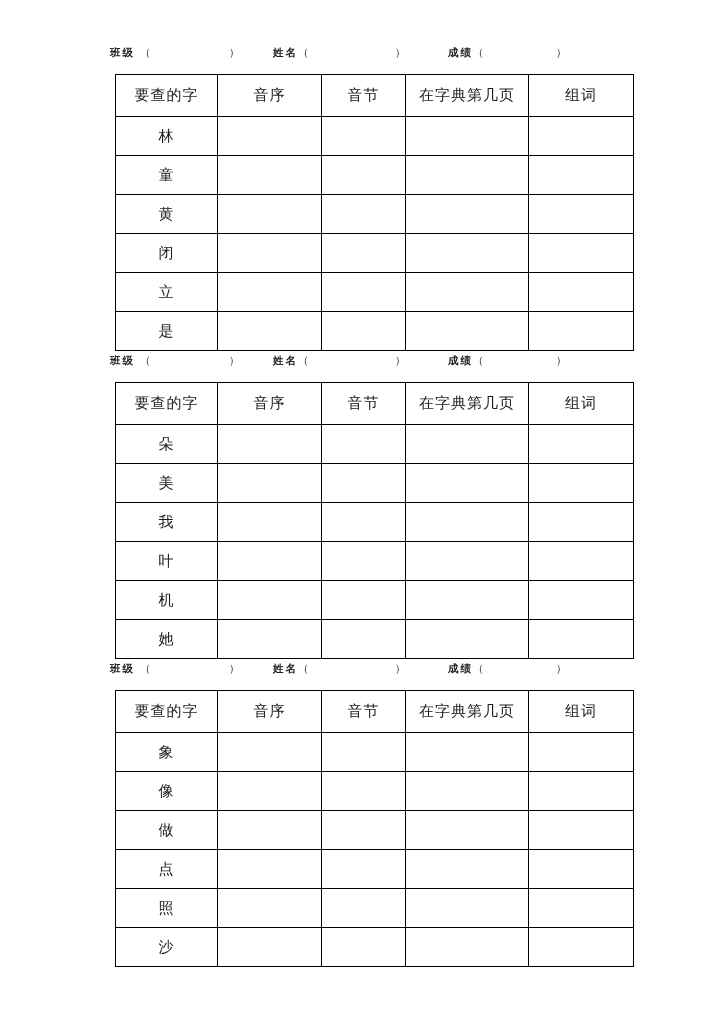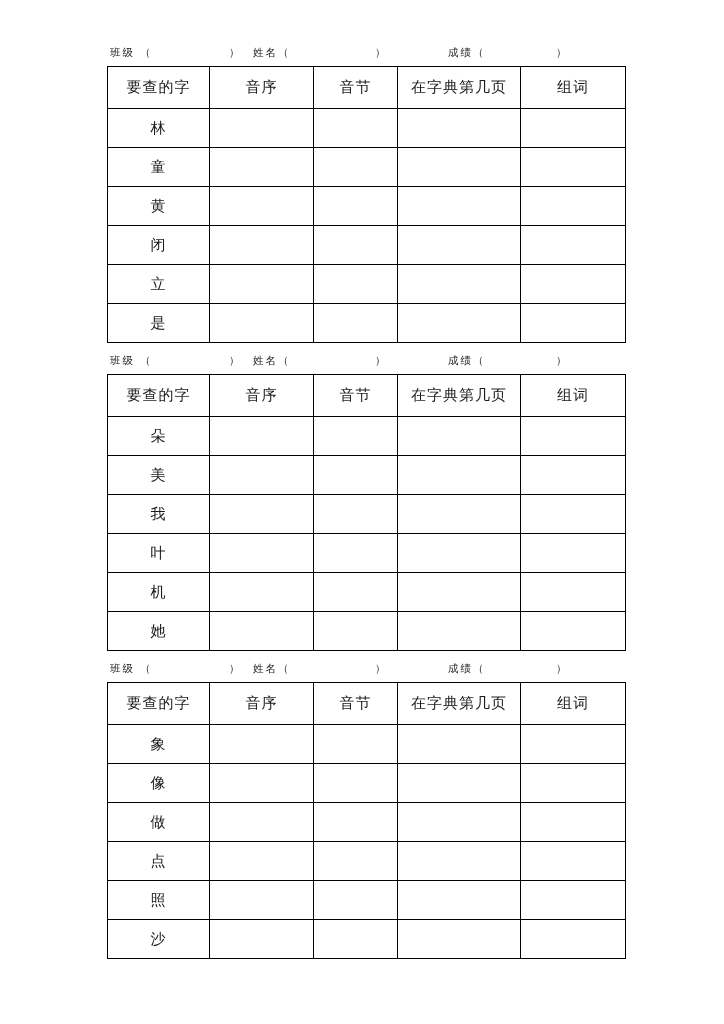--- a/index.html
+++ b/index.html
@@ -44,38 +44,38 @@
     letter-spacing: 0.5px;
     white-space: nowrap;
     color: #222;
   }
   .meta-field {
     position: absolute;
     top: 0;
     line-height: 20px;
     font-family: "DejaVu Serif", "Liberation Serif", serif;
   }
-  .meta-field .mf-label { letter-spacing: 2px; }
+  .meta-field .mf-label { letter-spacing: 2px; font-weight: bold; }
   .meta-field .mf-paren-open { padding-left: 5px; }
   .meta-field .mf-gap {
     display: inline-block;
     width: 78px;
   }
   .mf-class  { left: 7px; }
-  .mf-name   { left: 150px; }
+  .mf-name   { left: 170px; }
   .mf-score  { left: 345px; }
   .mf-score .mf-gap { width: 72px; }
   .mf-name .mf-gap { width: 86px; }
 
   
   table.lookup {
     border-collapse: collapse;
     table-layout: fixed;
     width: 518px;
-    margin: 4px;
+    margin: 12px;
   }
   table.lookup td,
   table.lookup th {
     border: 1px solid #000000;
     padding: 0;
     text-align: center;
     vertical-align: middle;
     font-weight: normal;
     background: #ffffff;
   }

